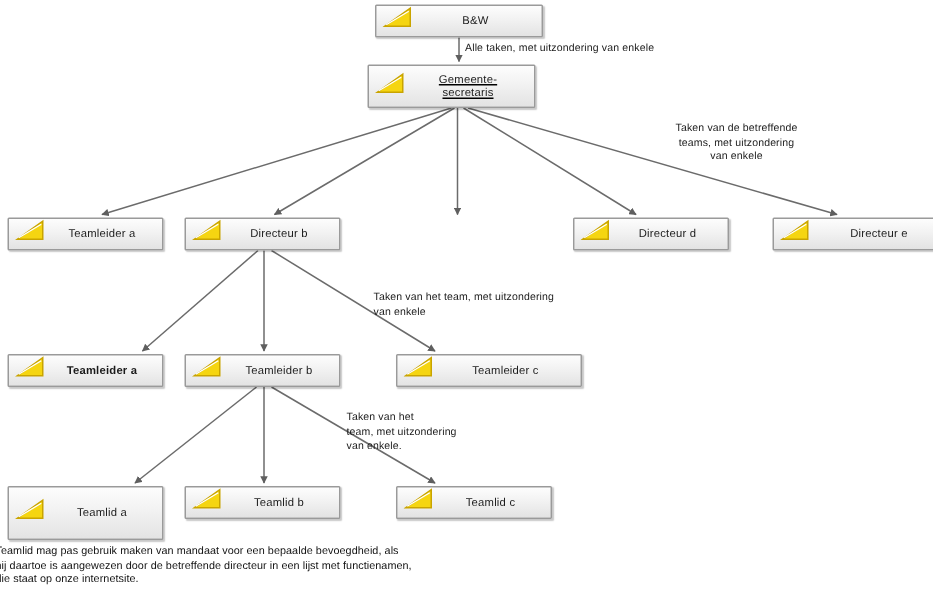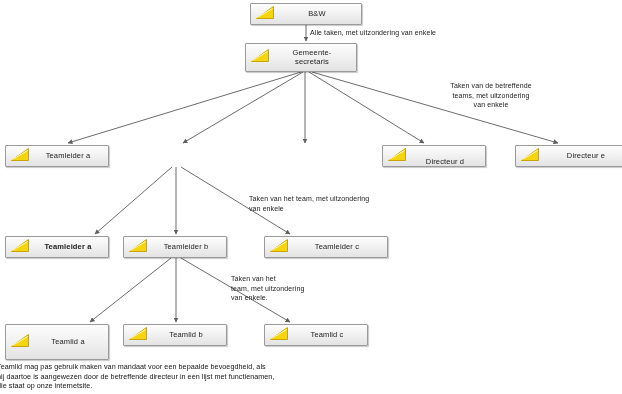--- a/index.html
+++ b/index.html
@@ -48,26 +48,26 @@
     text-align: center;
     font-size: 7.5px;
     line-height: 8.5px;
     color: #1b1b1b;
     letter-spacing: 0.15px;
     padding-right: 5px;
     white-space: pre-line;
   }
 
   .n-bw        { left: 250px; top: 3px;   width: 112px; height: 22px; }
-  .n-gs        { left: 245px; top: 43px;  width: 112px; height: 29px; }
+  .n-gs        { left: 245px; top: 43px;  width: 112px; height: 29px; text-decoration: underline; }
 
   .n-dir-a     { left: 5px;   top: 145px; width: 104px; height: 22px; }
   .n-dir-b     { left: 123px; top: 145px; width: 104px; height: 22px; }
   .n-dir-c     { left: 252px; top: 145px; width: 104px; height: 22px; }
-  .n-dir-d     { left: 382px; top: 145px; width: 104px; height: 22px; align-items: flex-end; }
+  .n-dir-d     { left: 382px; top: 145px; width: 104px; height: 22px; }
   .n-dir-e     { left: 515px; top: 145px; width: 120px; height: 22px; }
 
   .n-tl-a      { left: 5px;   top: 236px; width: 104px; height: 22px; font-weight: bold; }
   .n-tl-b      { left: 123px; top: 236px; width: 104px; height: 22px; }
   .n-tl-c      { left: 264px; top: 236px; width: 124px; height: 22px; }
 
   .n-tm-a      { left: 5px;   top: 324px; width: 104px; height: 36px; }
   .n-tm-b      { left: 123px; top: 324px; width: 104px; height: 22px; }
   .n-tm-c      { left: 264px; top: 324px; width: 104px; height: 22px; }
 
@@ -153,20 +153,29 @@
   <div class="node n-dir-a">
     <span class="ico">
       <svg width="20" height="15" viewBox="0 0 20 15">
         <polygon points="1.5,13.5 18.5,13.5 18.5,1.5" fill="#f5d511" stroke="#c9a400" stroke-width="1"></polygon>
         <line x1="2.5" y1="12.5" x2="17.5" y2="3.5" stroke="#ffffff" stroke-width="0.9"></line>
       </svg>
     </span>
     <span class="label">Teamleider a</span>
   </div>
 
+  <div class="node n-dir-b">
+    <span class="ico">
+      <svg width="20" height="15" viewBox="0 0 20 15">
+        <polygon points="1.5,13.5 18.5,13.5 18.5,1.5" fill="#f5d511" stroke="#c9a400" stroke-width="1"></polygon>
+        <line x1="2.5" y1="12.5" x2="17.5" y2="3.5" stroke="#ffffff" stroke-width="0.9"></line>
+      </svg>
+    </span>
+    <span class="label">Directeur b</span>
+  </div>
 
 
   <div class="node n-dir-d">
     <span class="ico">
       <svg width="20" height="15" viewBox="0 0 20 15">
         <polygon points="1.5,13.5 18.5,13.5 18.5,1.5" fill="#f5d511" stroke="#c9a400" stroke-width="1"></polygon>
         <line x1="2.5" y1="12.5" x2="17.5" y2="3.5" stroke="#ffffff" stroke-width="0.9"></line>
       </svg>
     </span>
     <span class="label">Directeur d</span>

